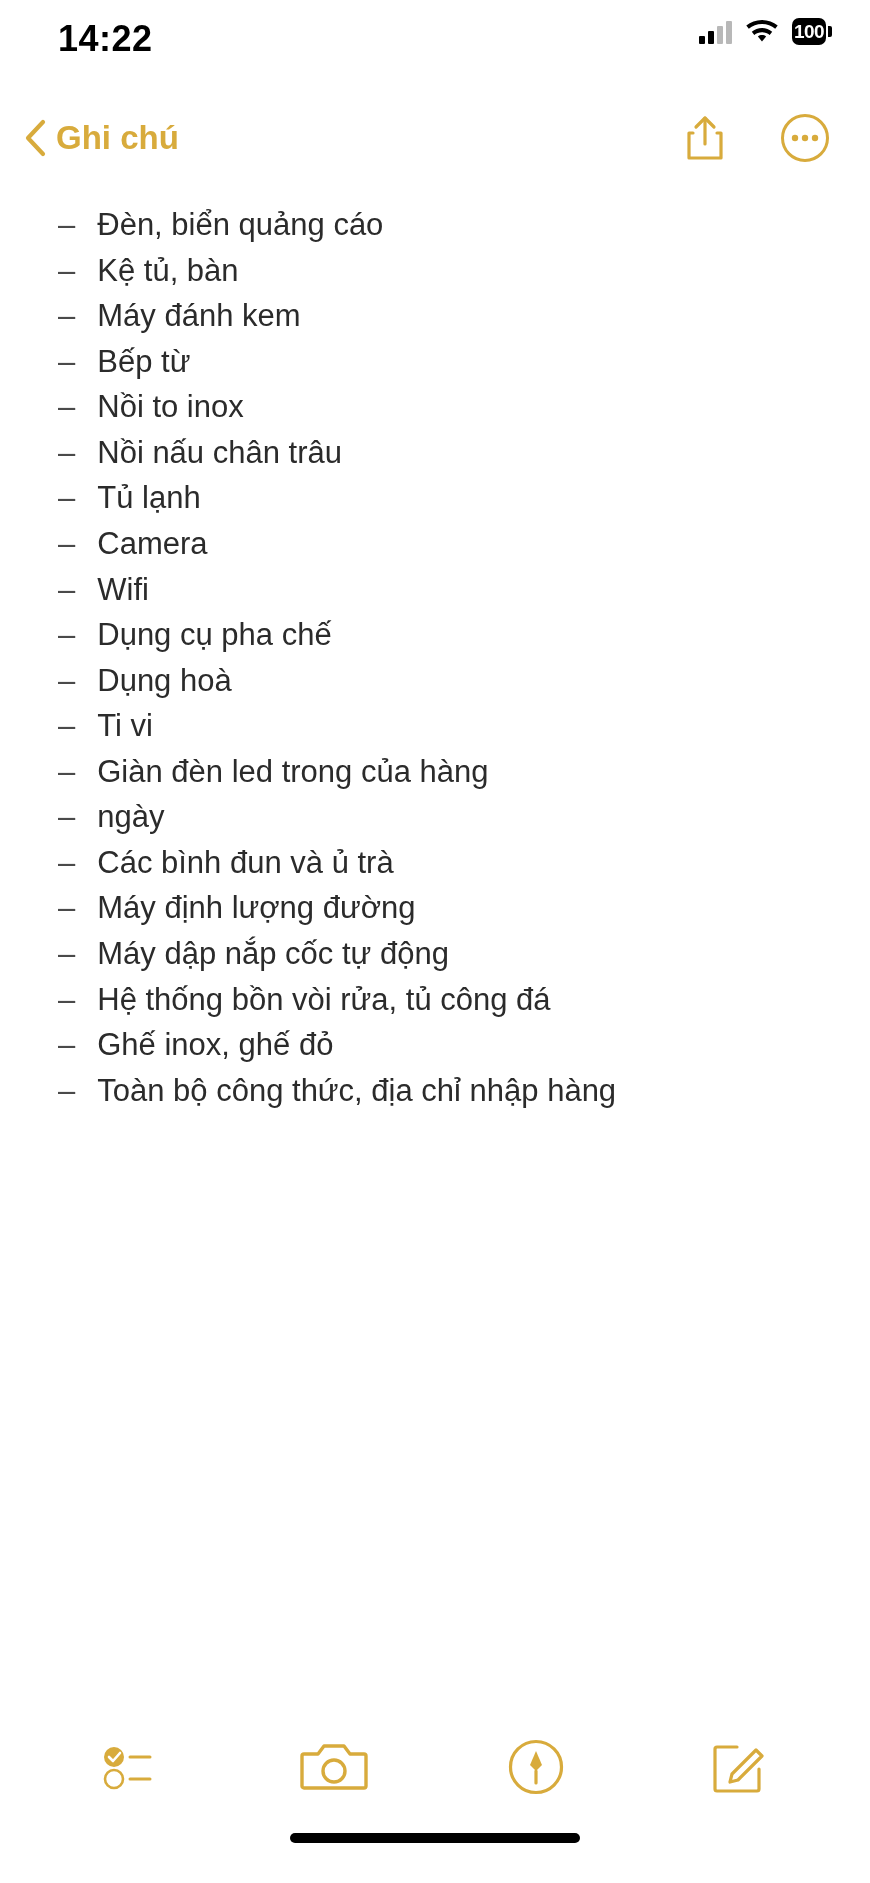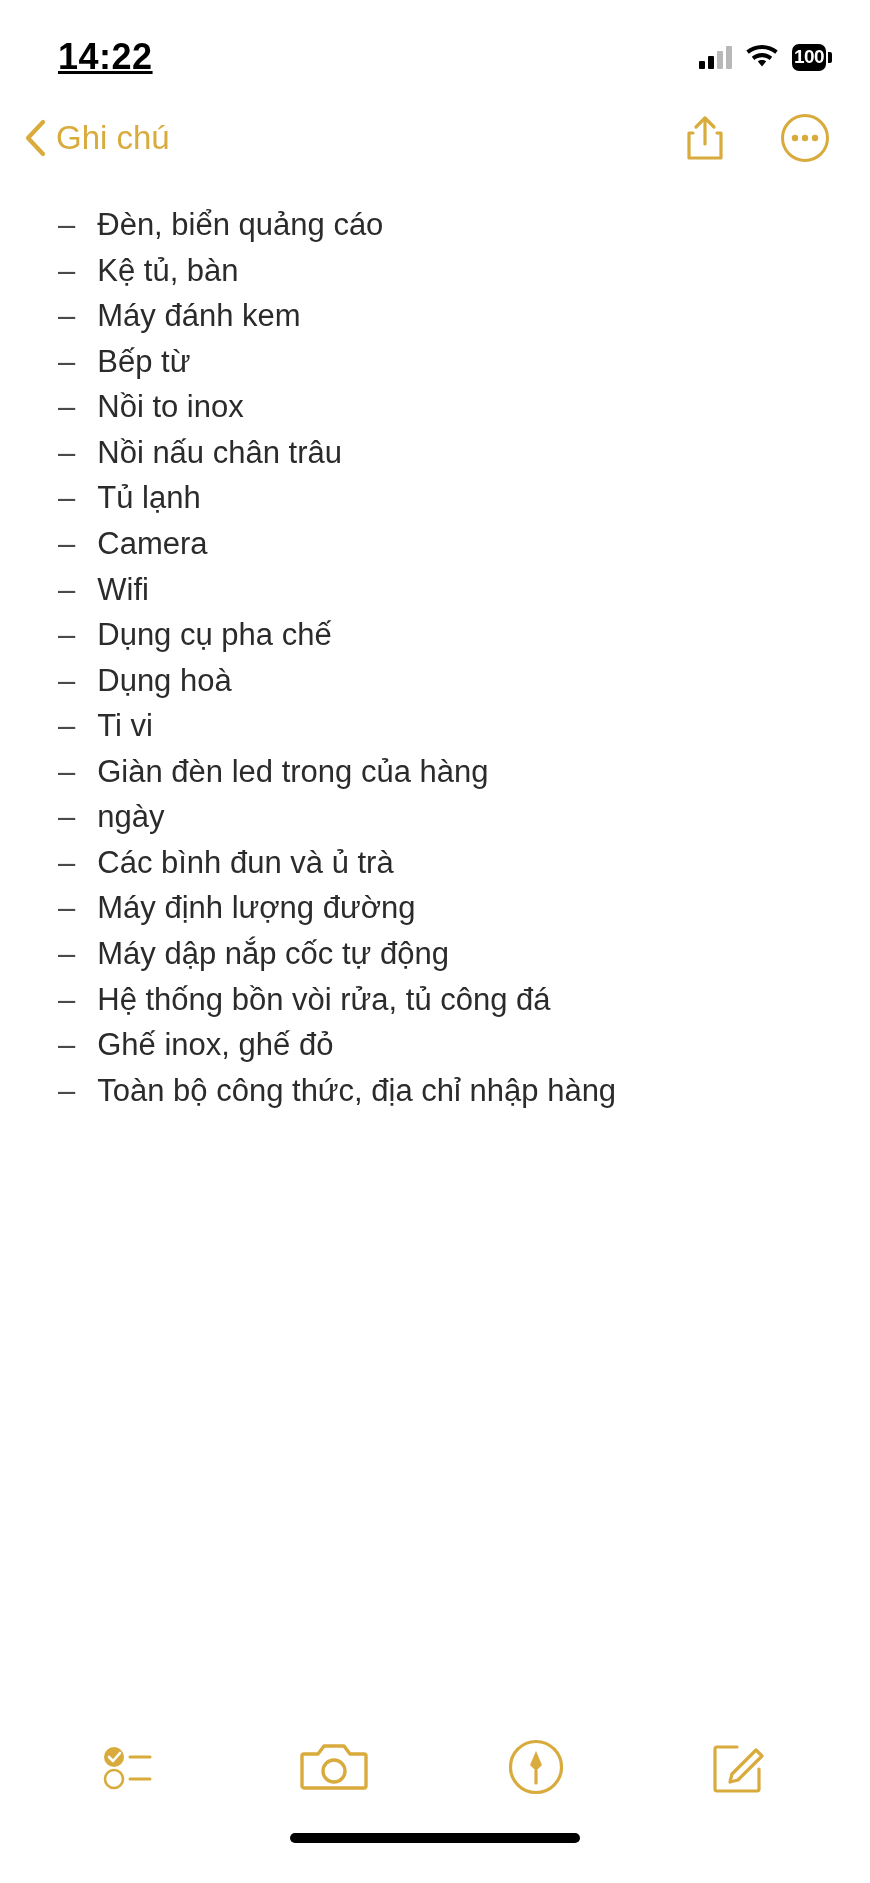--- a/index.html
+++ b/index.html
@@ -18,24 +18,23 @@
     overflow: hidden;
     display: flex;
     flex-direction: column;
   }
 
   
   .status-bar {
     height: 96px;
     flex: 0 0 96px;
     display: flex;
-    align-items: center;
+    align-items: flex-start;
     justify-content: space-between;
     padding: 18px 44px 0 58px;
-    text-decoration: underline;
   }
   .status-time {
     font-size: 36px;
     font-weight: bold;
     color: #000;
     letter-spacing: 0.5px;
   }
   .status-right {
     display: flex;
     align-items: center;
@@ -92,20 +91,21 @@
     align-items: center;
     padding: 0 40px 0 24px;
     justify-content: space-between;
   }
   .nav-back {
     display: flex;
     align-items: center;
     gap: 10px;
     color: #d8ab3c;
     cursor: pointer;
+    font-weight: bold;
   }
   .chev {
     width: 22px;
     height: 38px;
   }
   .nav-back-label {
     font-size: 33px;
     color: #d8ab3c;
   }
   .nav-actions {

